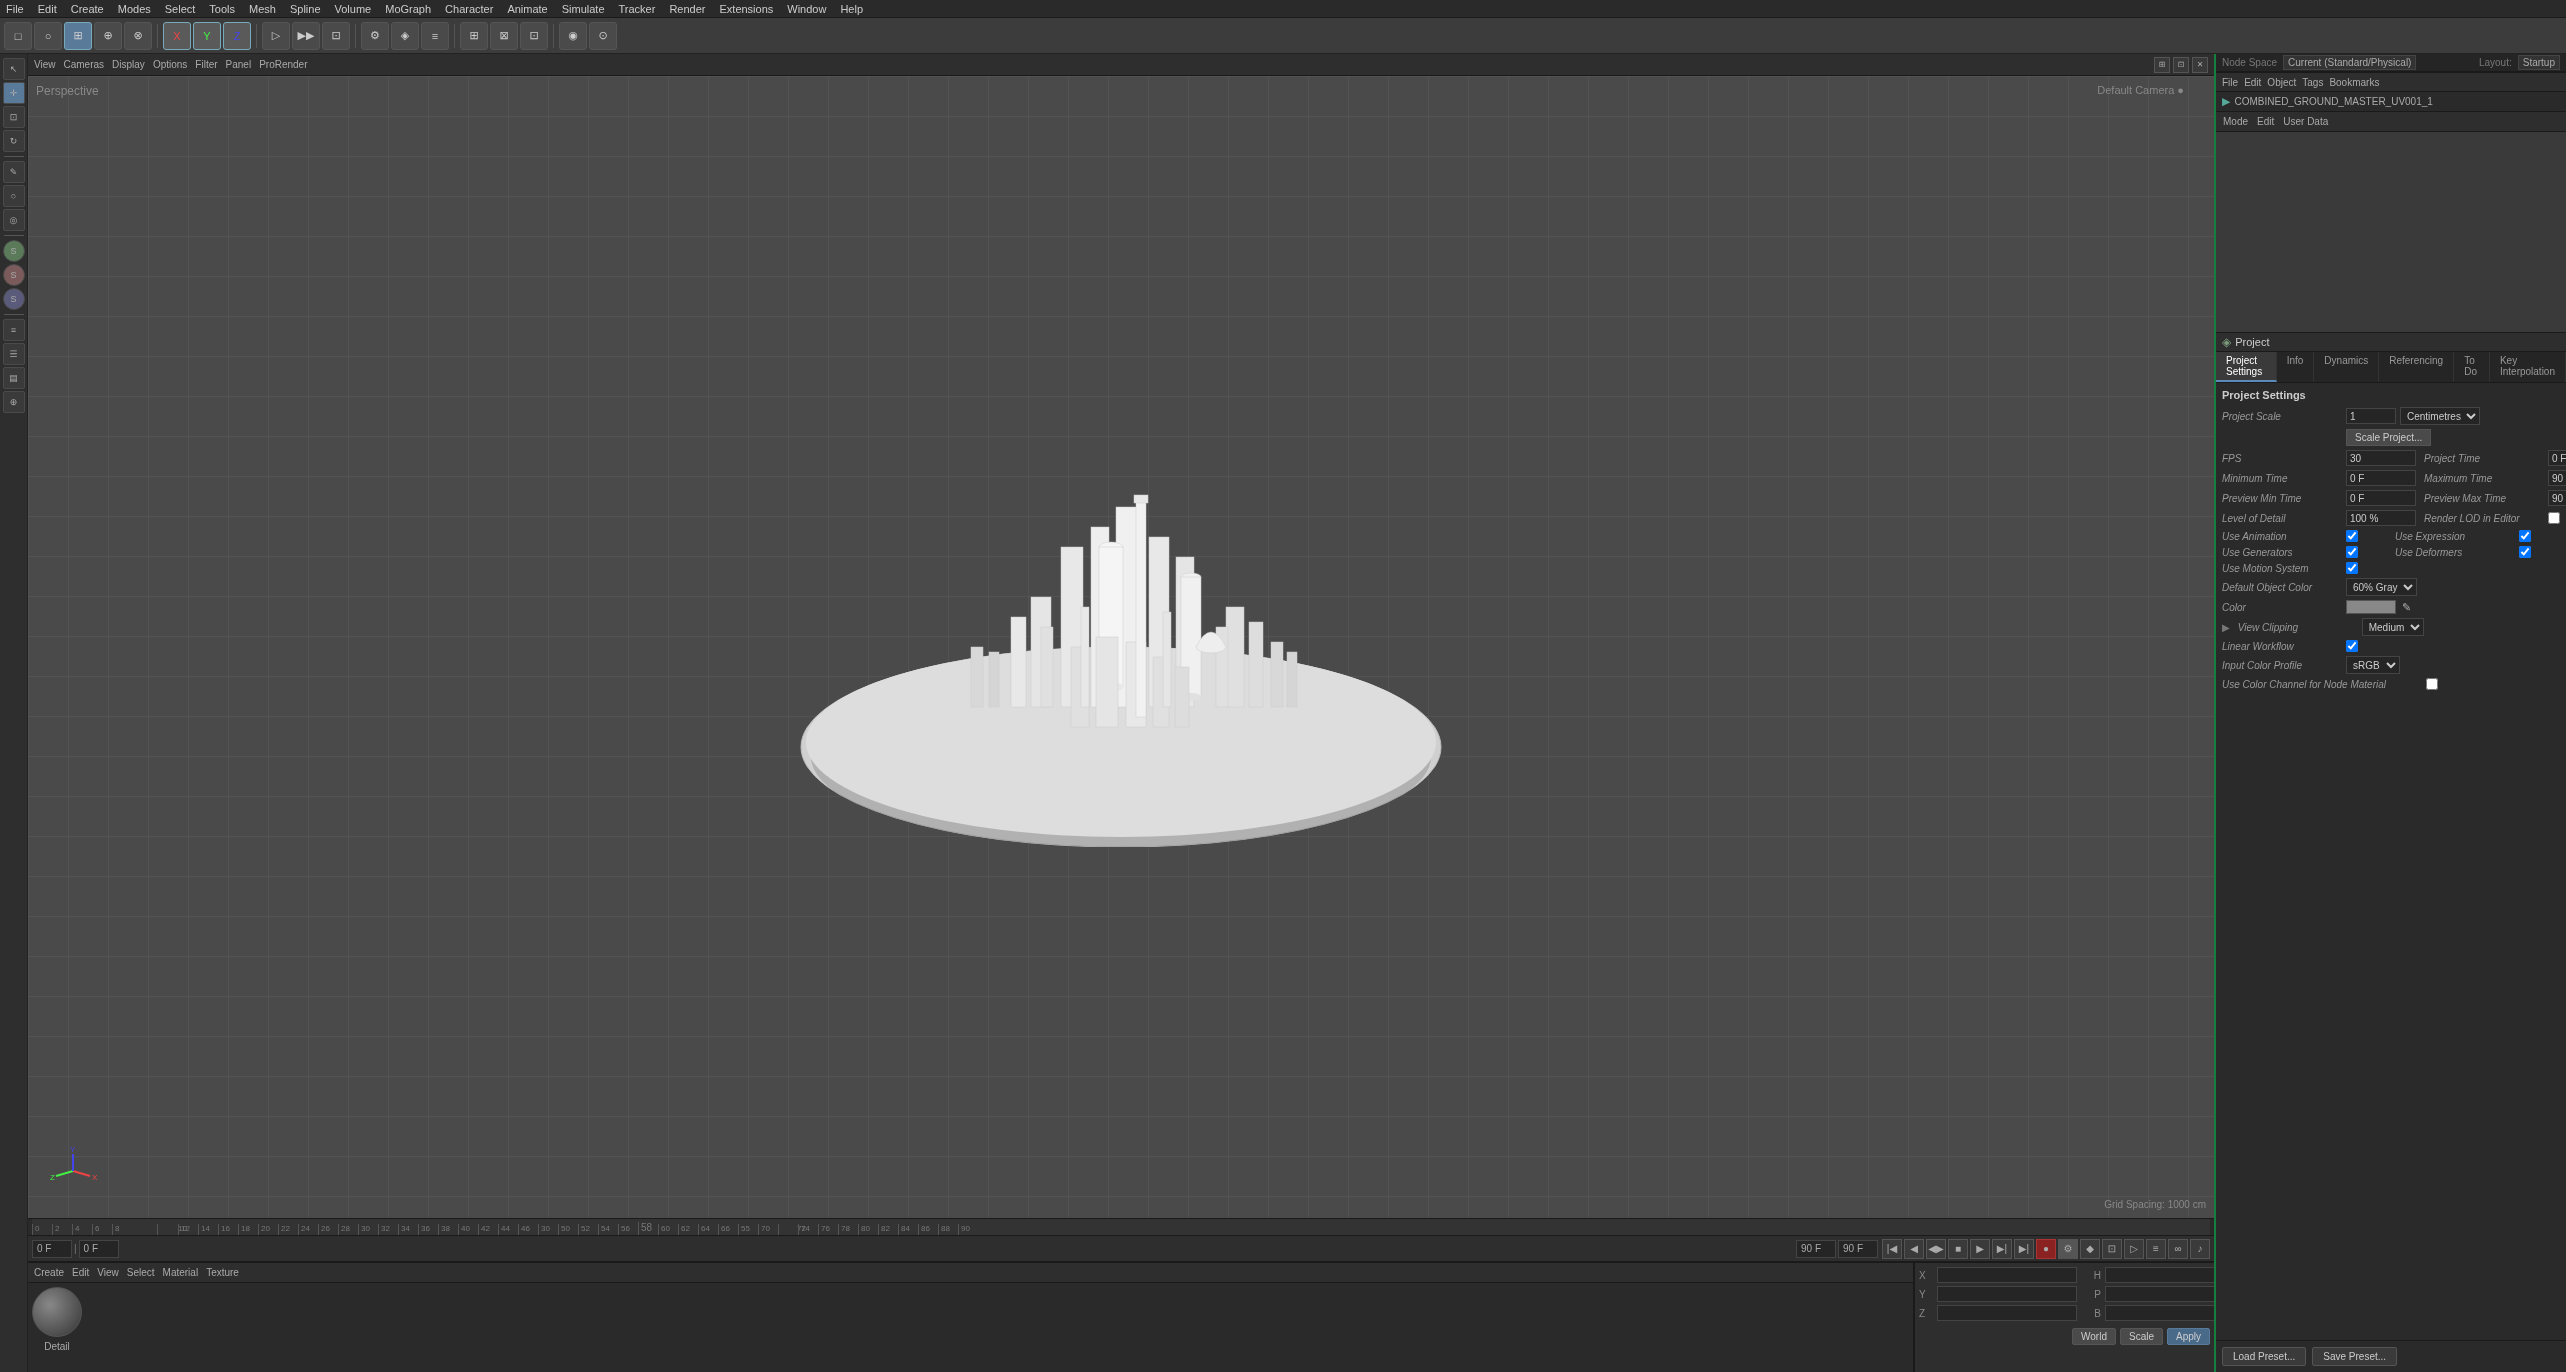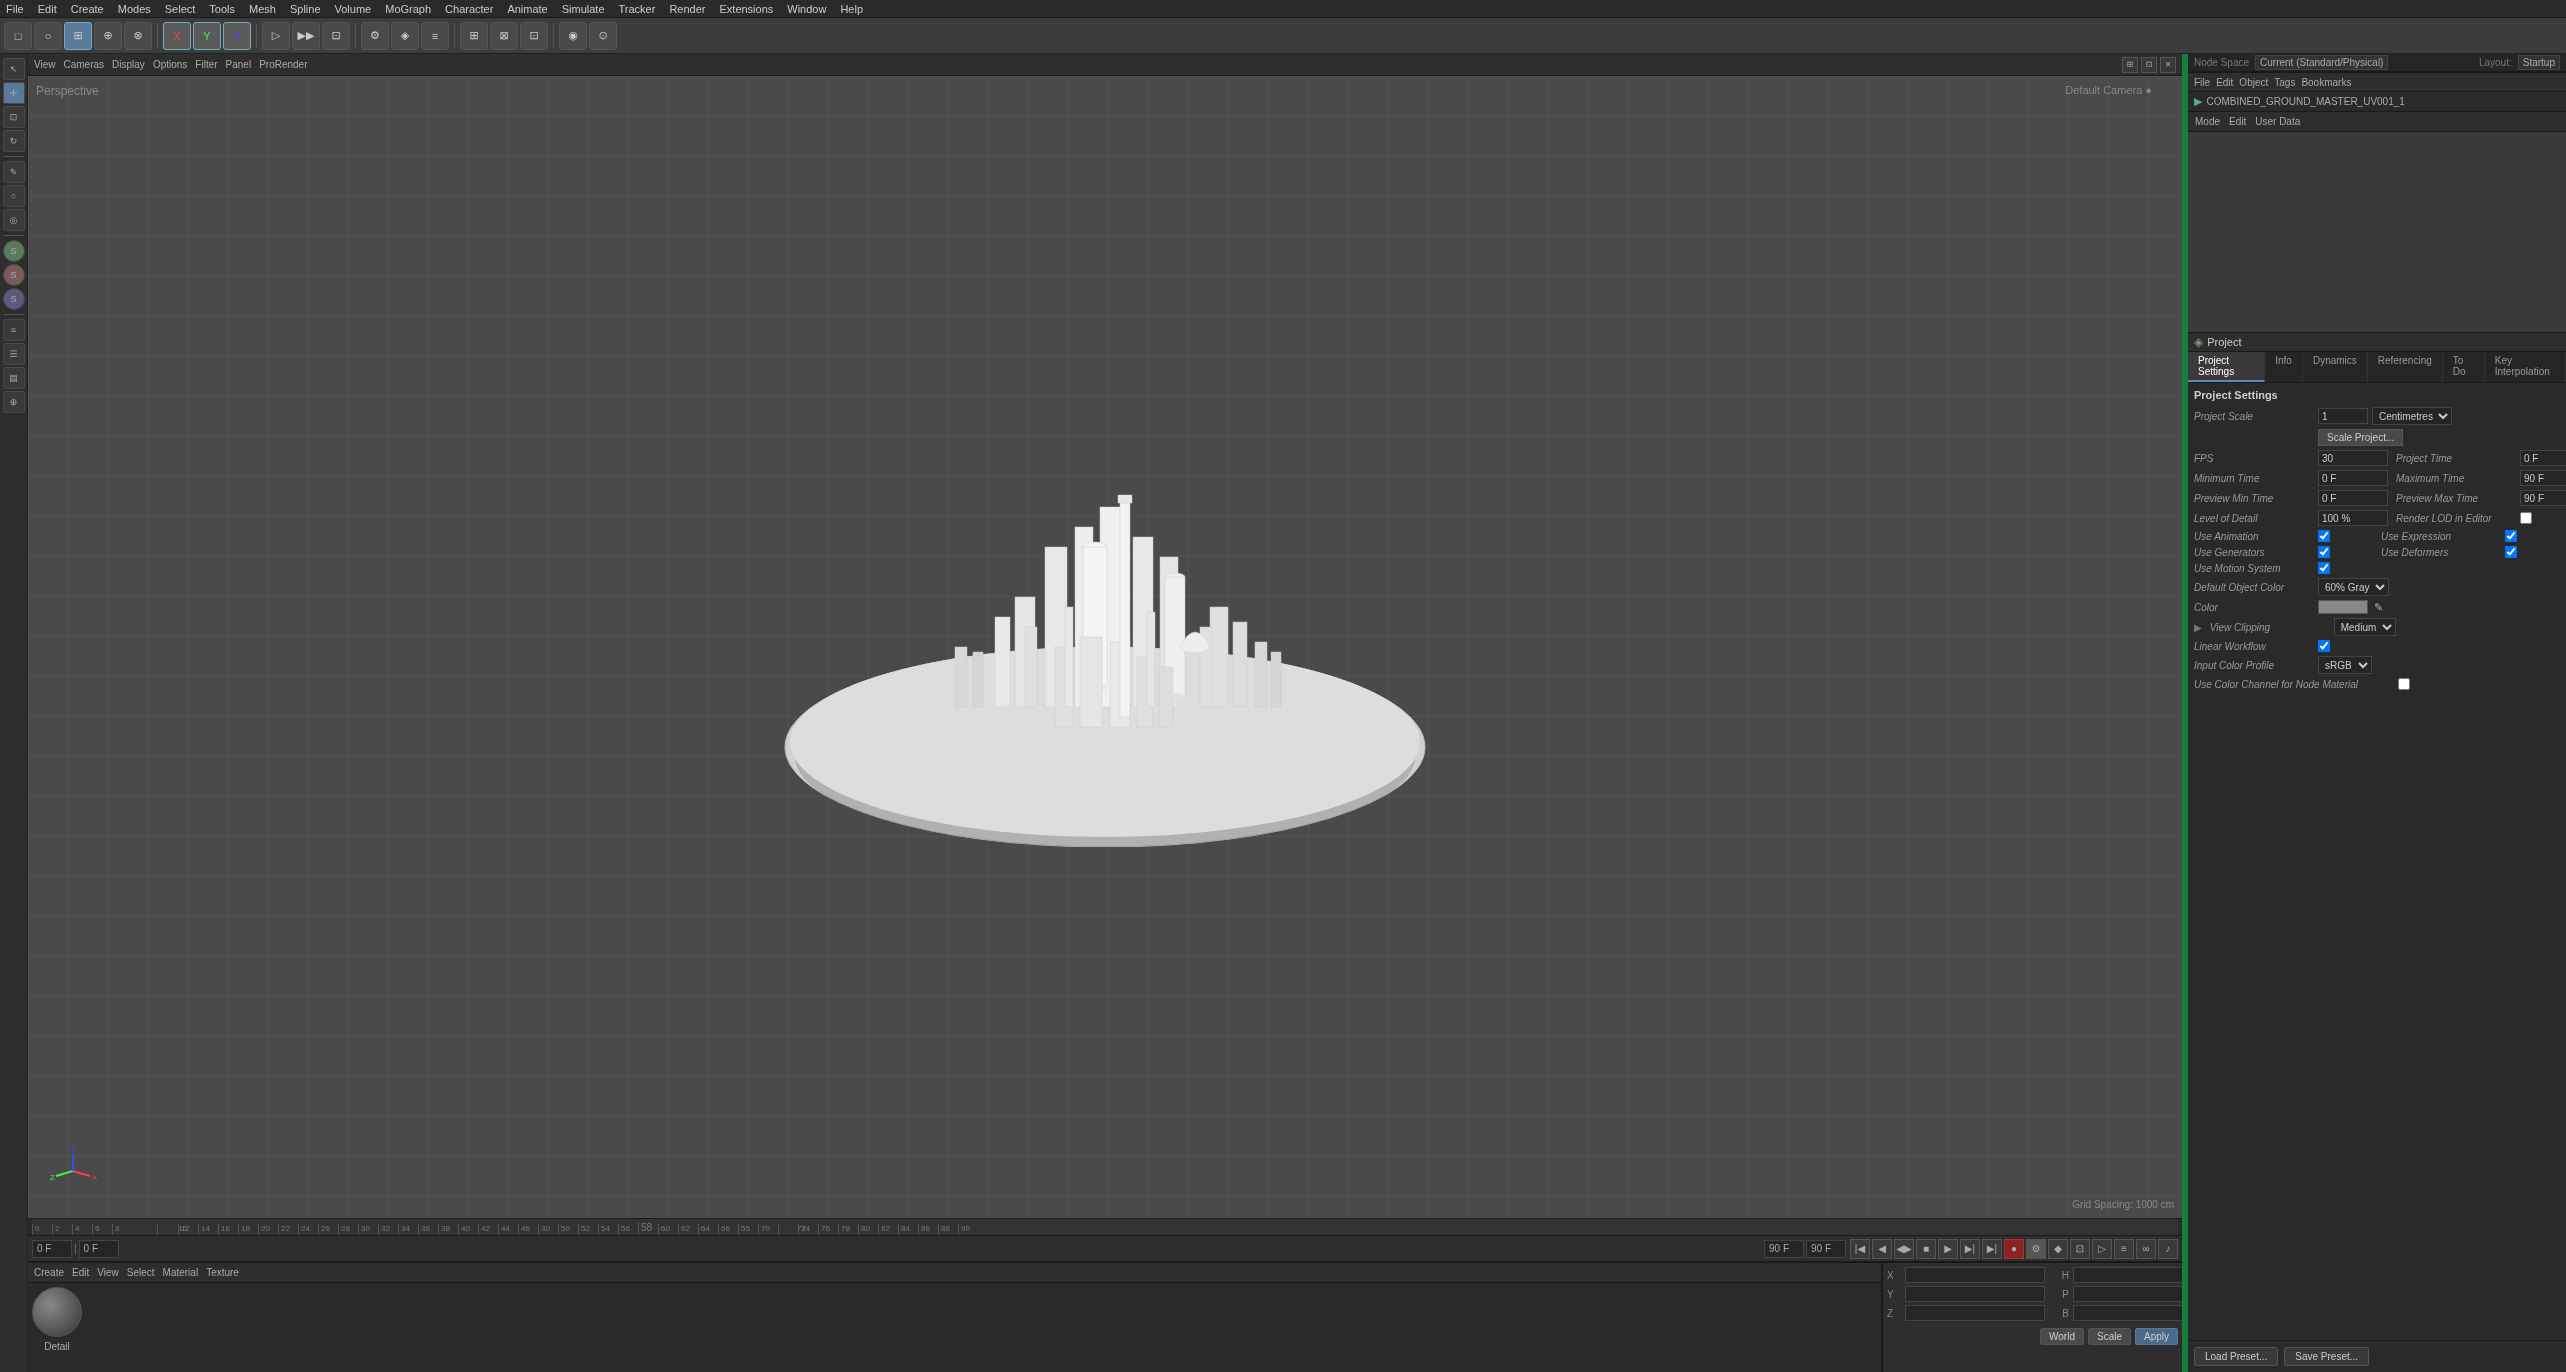--- a/index.html
+++ b/index.html
@@ -367,25 +367,25 @@
       cursor: pointer;
       border-radius: 2px;
     }
     .coords-btn.apply {
       background: #4a6a8a;
       border-color: #5a7a9a;
     }
 
     
     .right-panel {
-      width: 384px;
+      width: 352px;
       background: #2a2a2a;
       display: flex;
       flex-direction: column;
-      border-left: 6px solid #15803d;
+      border-left: 2px solid #15803d;
       flex-shrink: 0;
     }
 
     
     .right-top {
       background: #252525;
       height: 18px;
       display: flex;
       align-items: center;
       padding: 0 6px;

